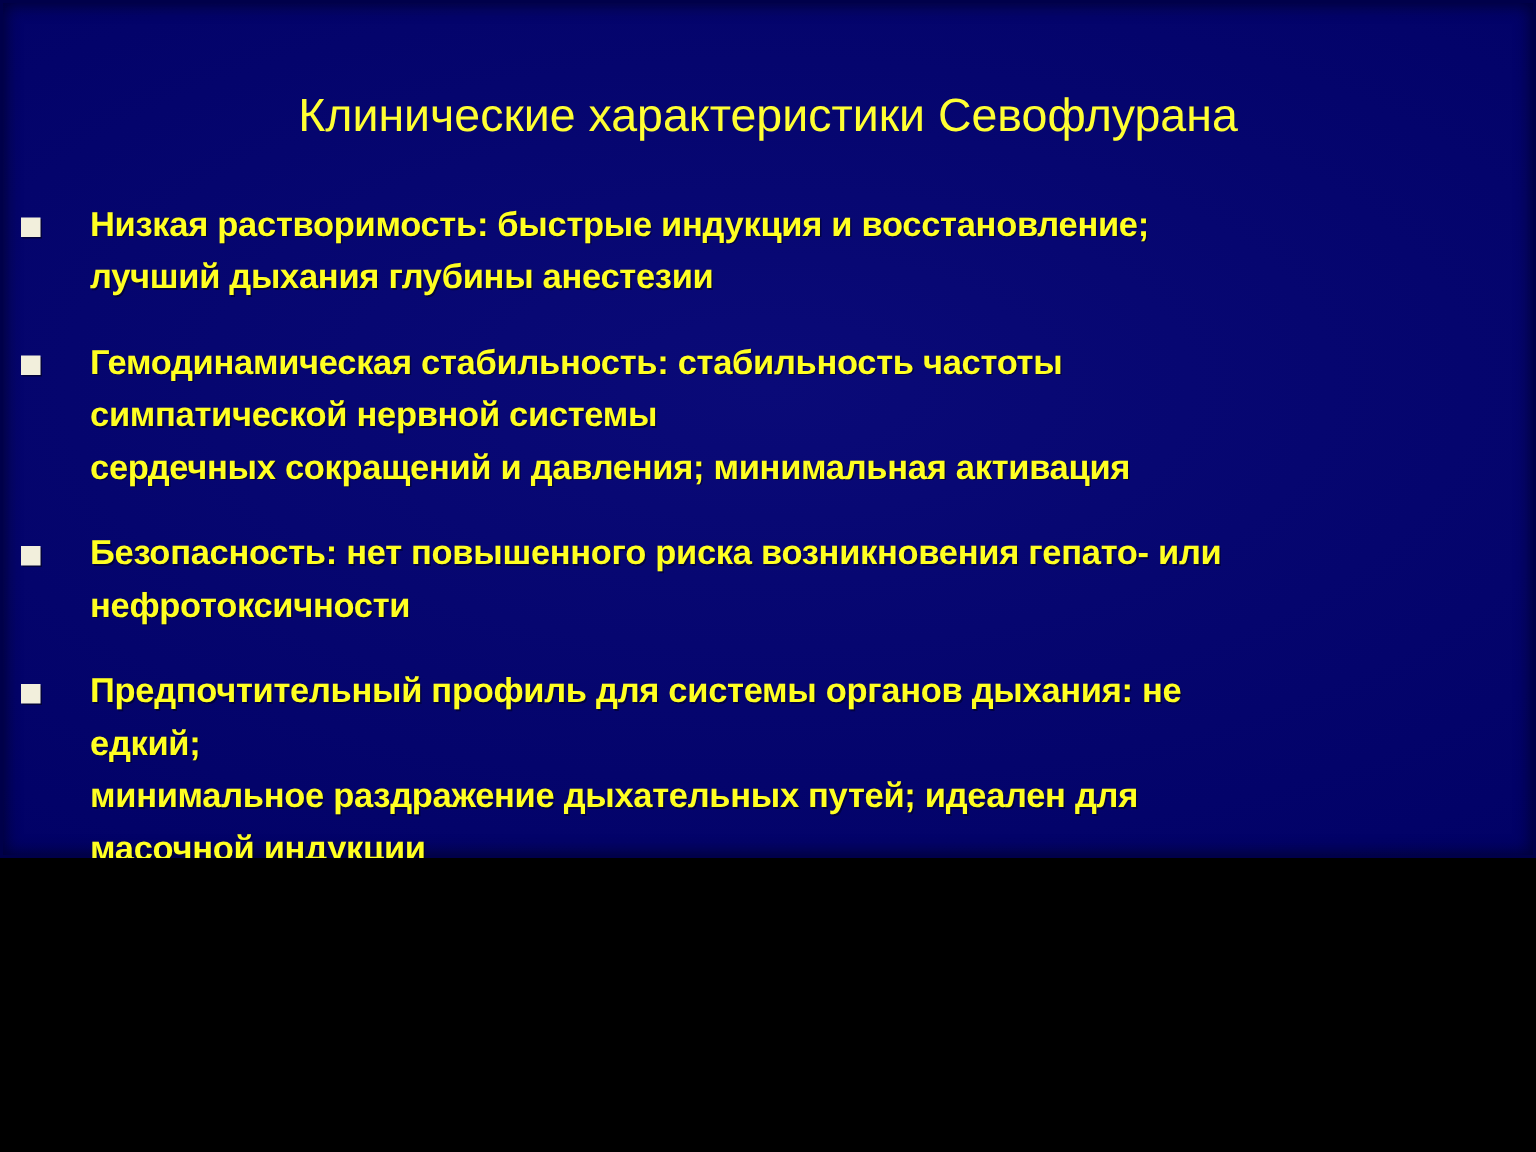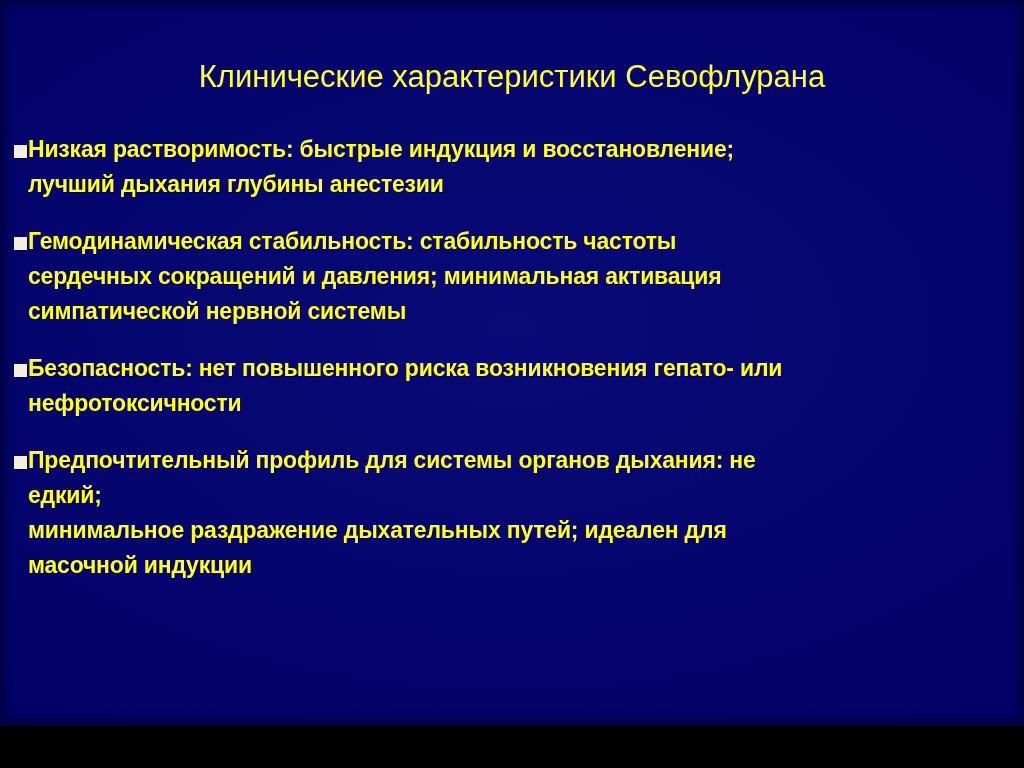--- a/index.html
+++ b/index.html
@@ -4,21 +4,21 @@
 <style>
   html, body {
     margin: 0;
     padding: 0;
     background: #000000;
   }
 
   #slide {
     position: relative;
     width: 1024px;
-    height: 725px;
+    height: 572px;
     overflow: hidden;
     background: #000066;
     font-family: "Liberation Sans", "DejaVu Sans", sans-serif;
     -webkit-font-smoothing: none;
   }
 
   
   #slide-bg {
     position: absolute;
     inset: 0;
@@ -63,21 +63,21 @@
   
   #bullets {
     position: absolute;
     left: 0;
     top: 132px;
     width: 1024px;
   }
 
   .bullet {
     position: relative;
-    padding-left: 28px;
+    padding-left: 60px;
     padding-right: 30px;
     margin-bottom: 22px;
   }
 
   .bullet-marker {
     position: absolute;
     left: 14px;
     top: 13px;
     width: 13px;
     height: 13px;
@@ -109,22 +109,22 @@
 
     <div id="bullets">
         <div class="bullet">
           <span class="bullet-marker"></span>
           <div class="bullet-line">Низкая растворимость: быстрые индукция и восстановление;</div>
           <div class="bullet-line">лучший дыхания глубины анестезии</div>
         </div>
         <div class="bullet">
           <span class="bullet-marker"></span>
           <div class="bullet-line">Гемодинамическая стабильность: стабильность частоты</div>
+          <div class="bullet-line">симпатической нервной системы</div>
           <div class="bullet-line">сердечных сокращений и давления; минимальная активация</div>
-          <div class="bullet-line">симпатической нервной системы</div>
         </div>
         <div class="bullet">
           <span class="bullet-marker"></span>
           <div class="bullet-line">Безопасность: нет повышенного риска возникновения гепато- или</div>
           <div class="bullet-line">нефротоксичности</div>
         </div>
         <div class="bullet">
           <span class="bullet-marker"></span>
           <div class="bullet-line">Предпочтительный профиль для системы органов дыхания: не</div>
           <div class="bullet-line">едкий;</div>

